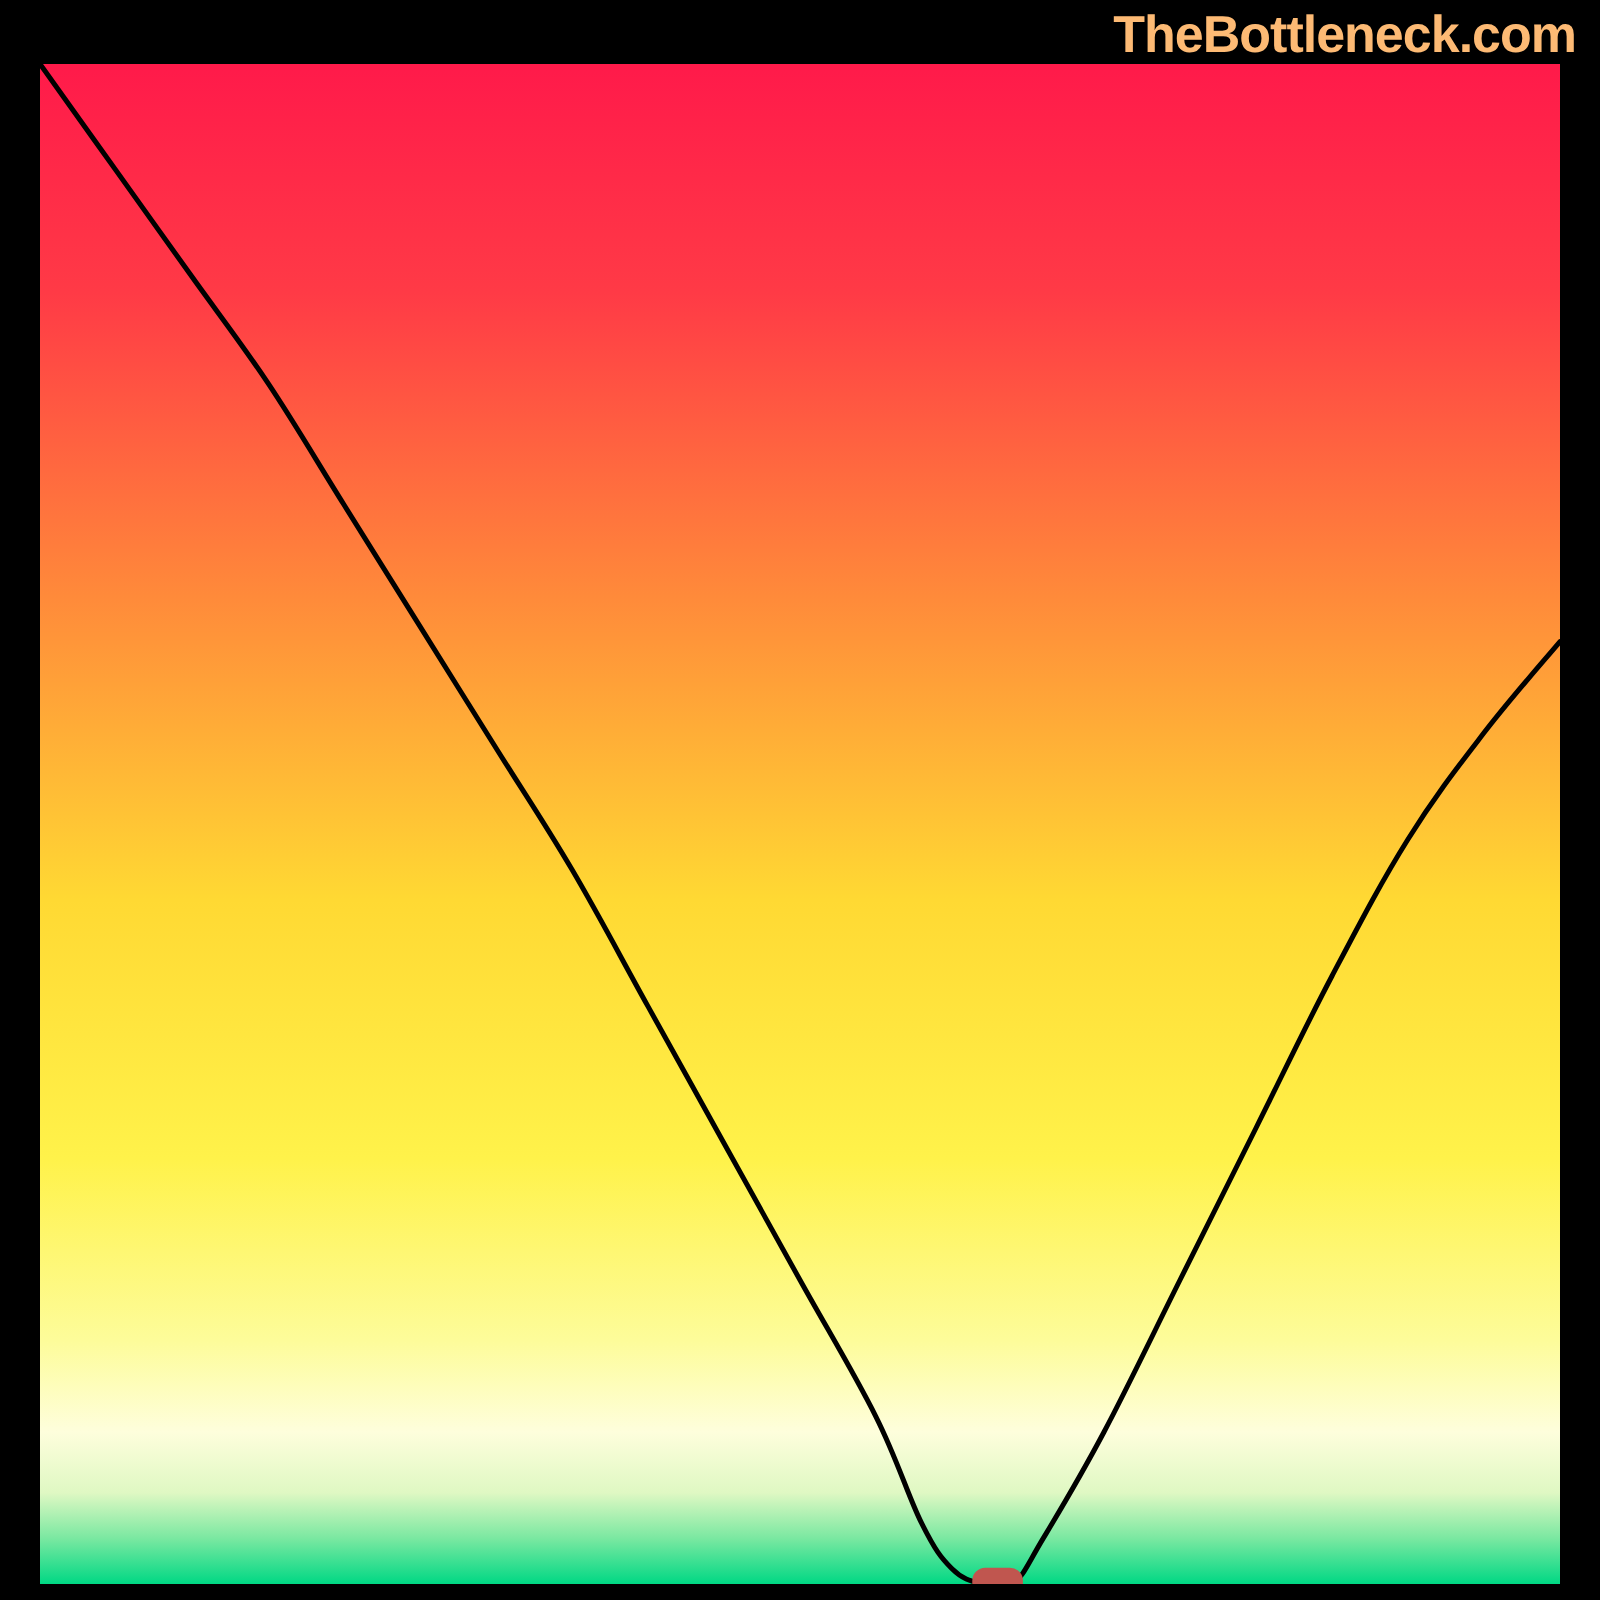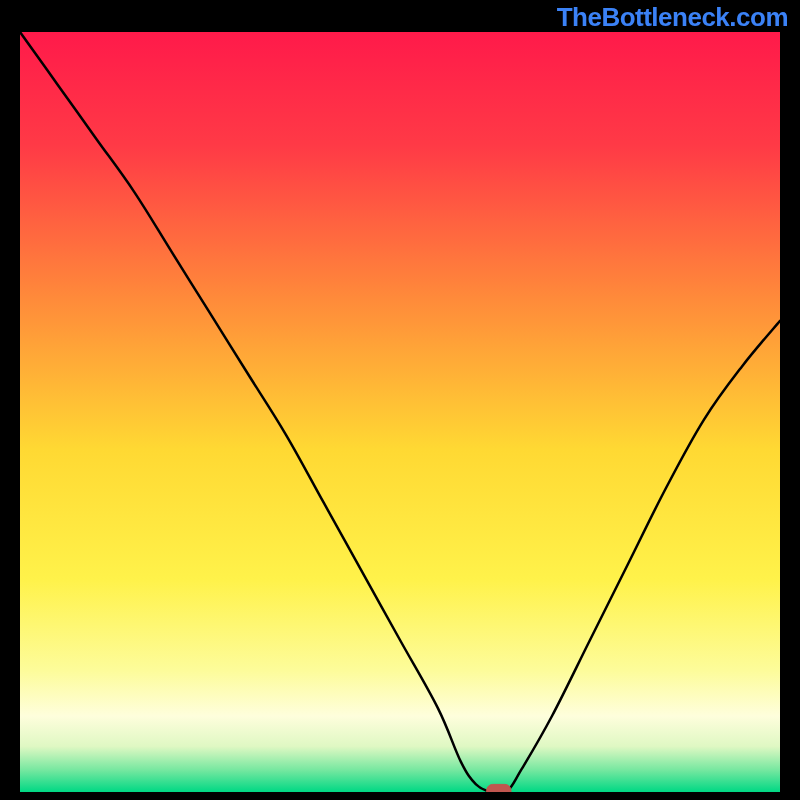--- a/index.html
+++ b/index.html
@@ -12,21 +12,21 @@
   }
   .wrap {
     position: relative;
     width: 800px;
     height: 800px;
   }
   .watermark {
     position: absolute;
     top: 2px;
     right: 12px;
-    color: #3b82f6;
+    color: #fdba74;
     font-family: Arial, Helvetica, sans-serif;
     font-size: 26px;
     font-weight: 600;
     letter-spacing: -0.5px;
     z-index: 3;
   }
   .plot {
     position: absolute;
     left: 20px;
     top: 32px;

